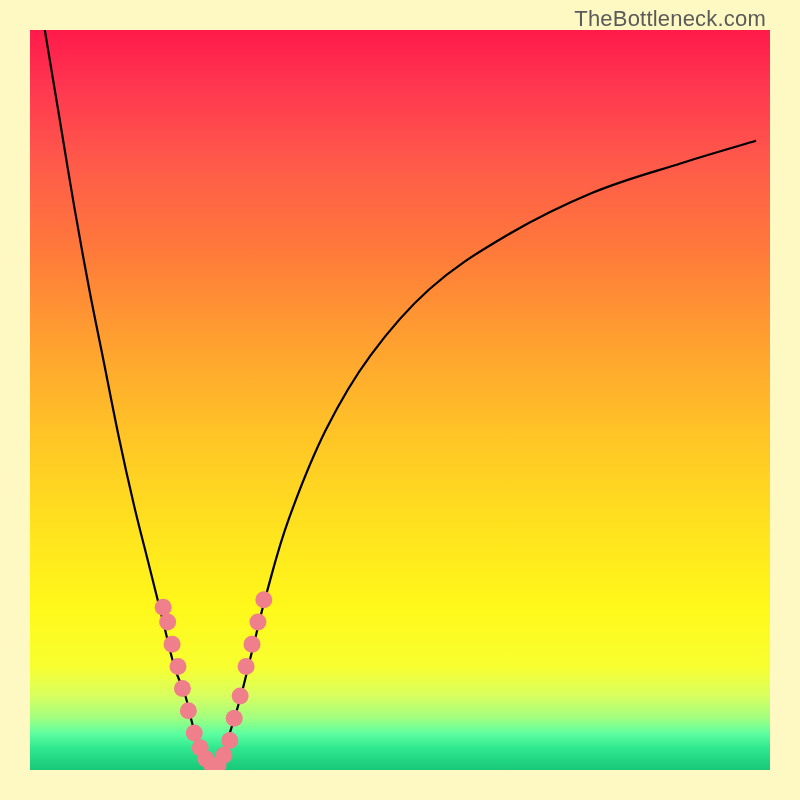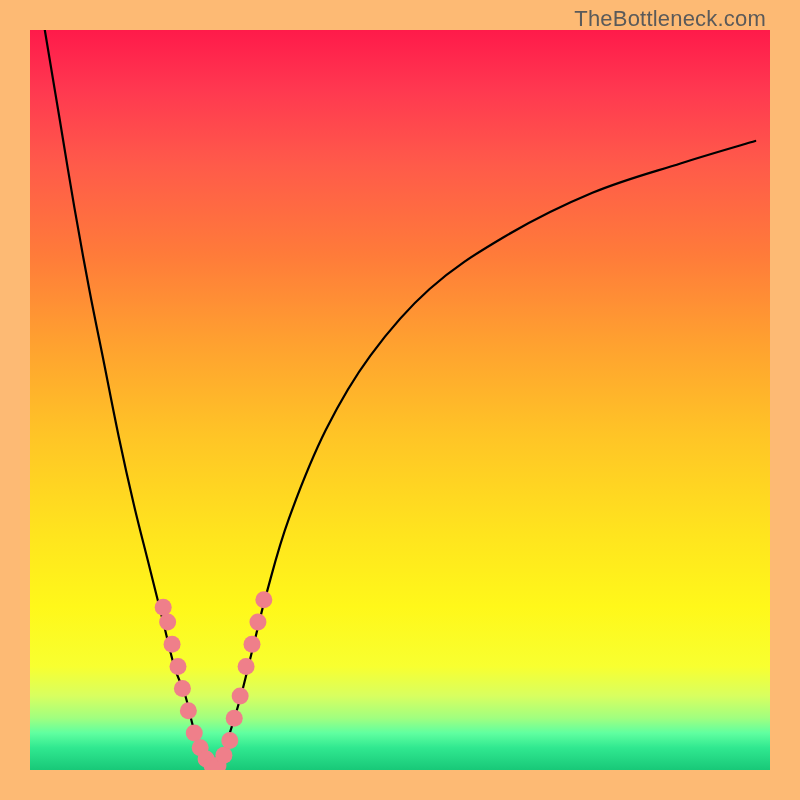--- a/index.html
+++ b/index.html
@@ -1,20 +1,20 @@
 <!DOCTYPE html>
 <html><head>
 <meta charset="utf-8">
 <style>
   * { margin: 0; padding: 0; box-sizing: border-box; }
   html, body { width: 800px; height: 800px; overflow: hidden; }
   .frame {
     width: 800px;
     height: 800px;
-    background: #fdba74;
+    background: #fef9c3;
     position: relative;
   }
   .plot-area {
     position: absolute;
     left: 30px;
     top: 30px;
     width: 740px;
     height: 740px;
     background: linear-gradient(
       to bottom,

